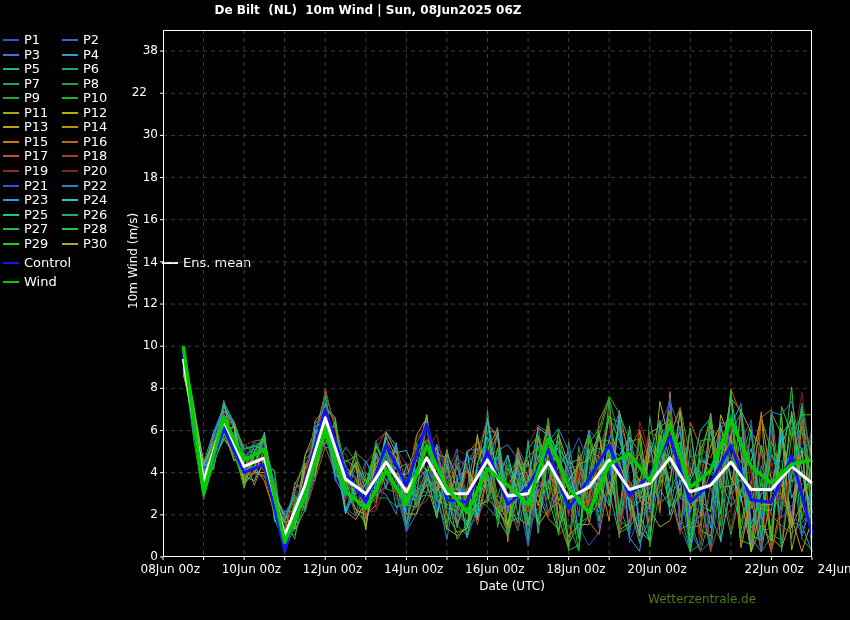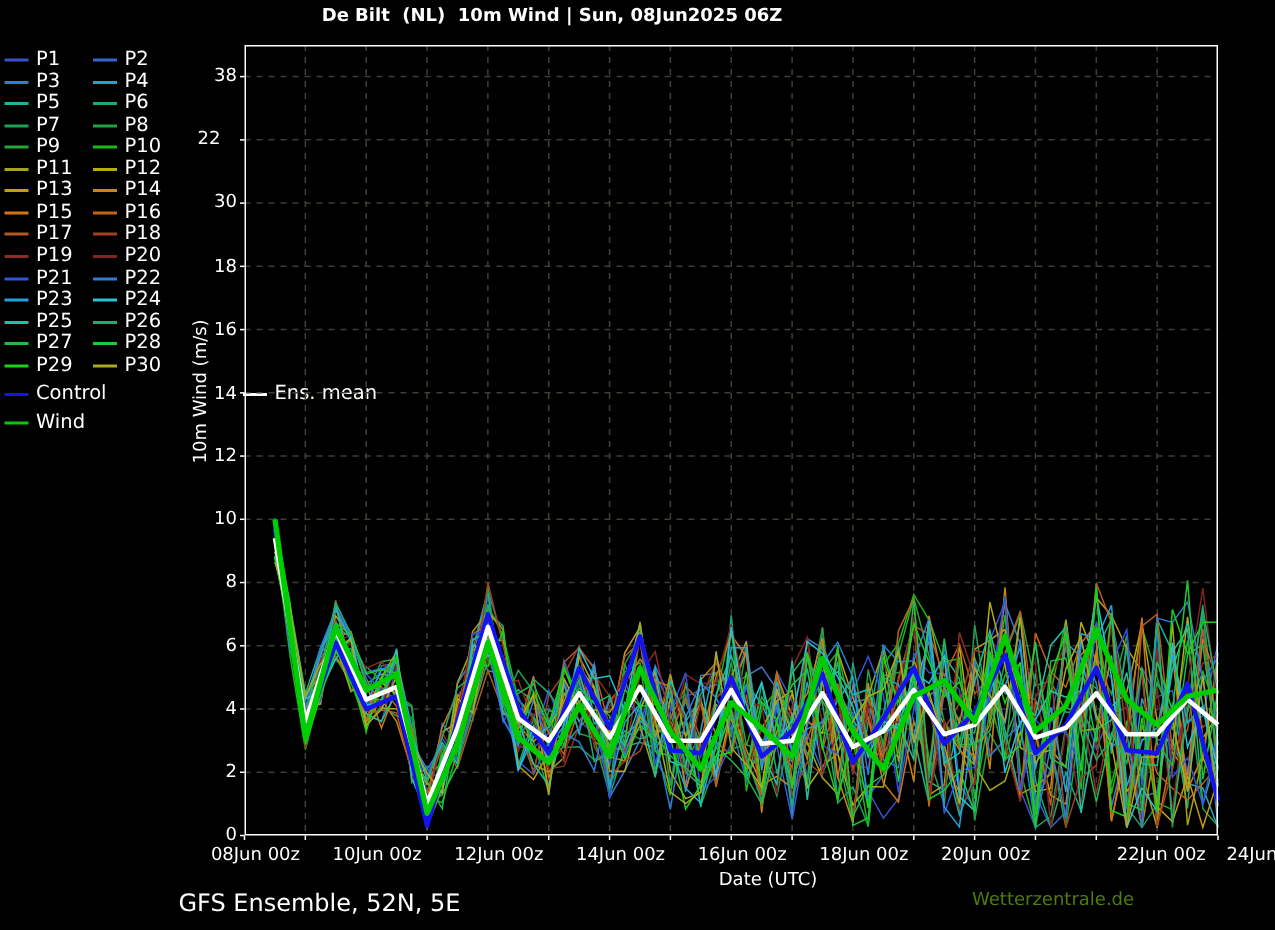--- a/index.html
+++ b/index.html
@@ -251,21 +251,20 @@
       <line x1="160" x2="163" y1="304.04" y2="304.04" stroke="#ffffff"></line>
       <line x1="160" x2="163" y1="261.88" y2="261.88" stroke="#ffffff"></line>
       <line x1="160" x2="163" y1="219.72000000000003" y2="219.72000000000003" stroke="#ffffff"></line>
       <line x1="160" x2="163" y1="177.56000000000006" y2="177.56000000000006" stroke="#ffffff"></line>
       <line x1="160" x2="163" y1="135.40000000000003" y2="135.40000000000003" stroke="#ffffff"></line>
       <line x1="160" x2="163" y1="93.24000000000001" y2="93.24000000000001" stroke="#ffffff"></line>
       <line x1="160" x2="163" y1="51.08000000000004" y2="51.08000000000004" stroke="#ffffff"></line>
     </svg>
 
   <div id="xlabel">Date (UTC)</div>
-  <div id="footer-left">GFS Ensemble, 52N, 5E</div>
   <div id="footer-right">Wetterzentrale.de</div>
 <div class="ytick" style="left: 124px; top: 549px;">0</div>
     <div class="ytick" style="left: 124px; top: 506.84px;">2</div>
     <div class="ytick" style="left: 124px; top: 464.68px;">4</div>
     <div class="ytick" style="left: 124px; top: 422.52px;">6</div>
     <div class="ytick" style="left: 124px; top: 380.36px;">8</div>
     <div class="ytick" style="left: 124px; top: 338.2px;">10</div>
     <div class="ytick" style="left: 124px; top: 296.04px;">12</div>
     <div class="ytick" style="left: 124px; top: 255px;">14</div>
     <div class="ytick" style="left: 124px; top: 211.72px;">16</div>

